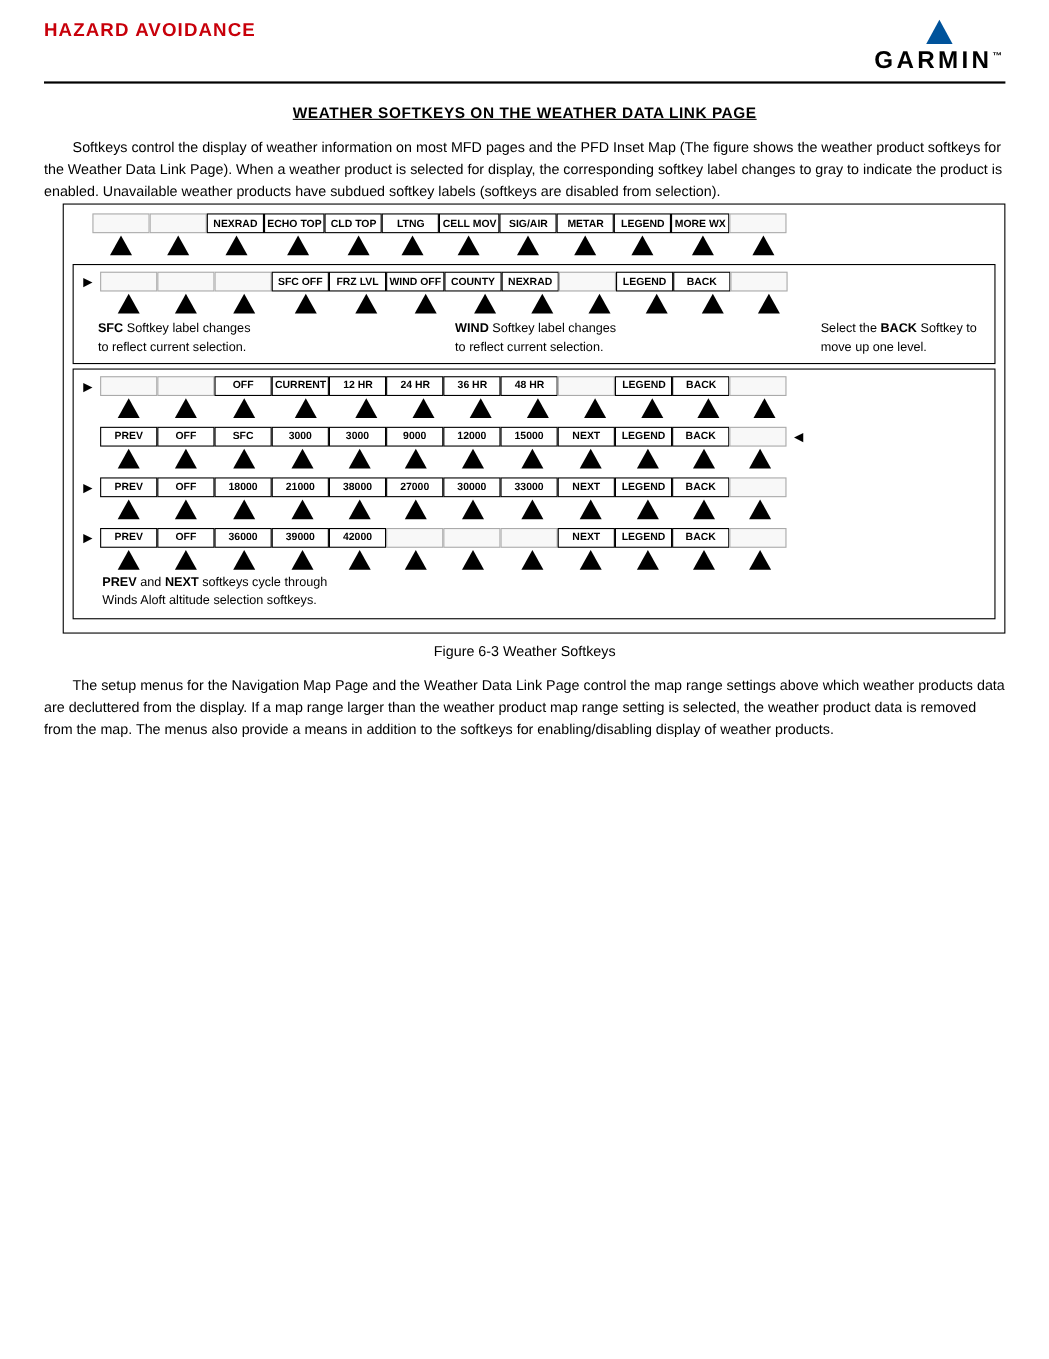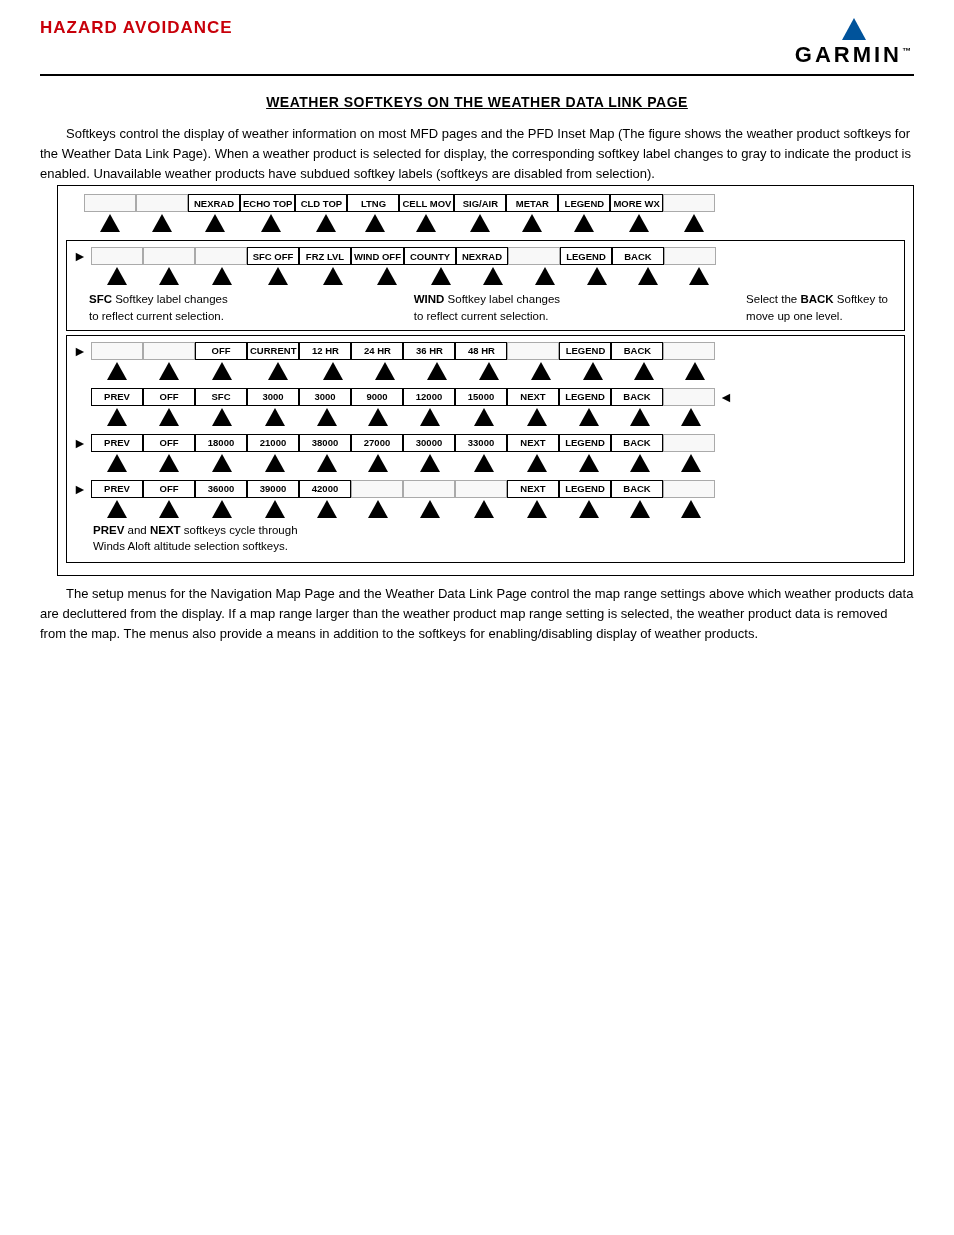--- a/index.html
+++ b/index.html
@@ -526,16 +526,19 @@
         </div>
       </div>
 
       <div style="margin:2px 10px 4px 20px;font-size:11.5px;line-height:1.4;">
         <b>PREV</b> and <b>NEXT</b> softkeys cycle through<br>Winds Aloft altitude selection softkeys.
       </div>
     </div>
 
   </div>
 
+  <div class="figure-caption">
+    <span>Figure 6-3  Weather Softkeys</span>
+  </div>
 
   <div class="bottom-text">The setup menus for the Navigation Map Page and the Weather Data Link Page control the map range settings above which weather products data are decluttered from the display.  If a map range larger than the weather product map range setting is selected, the weather product data is removed from the map.  The menus also provide a means in addition to the softkeys for enabling/disabling display of weather products.</div>
 
 </div>
 
 </body></html>

